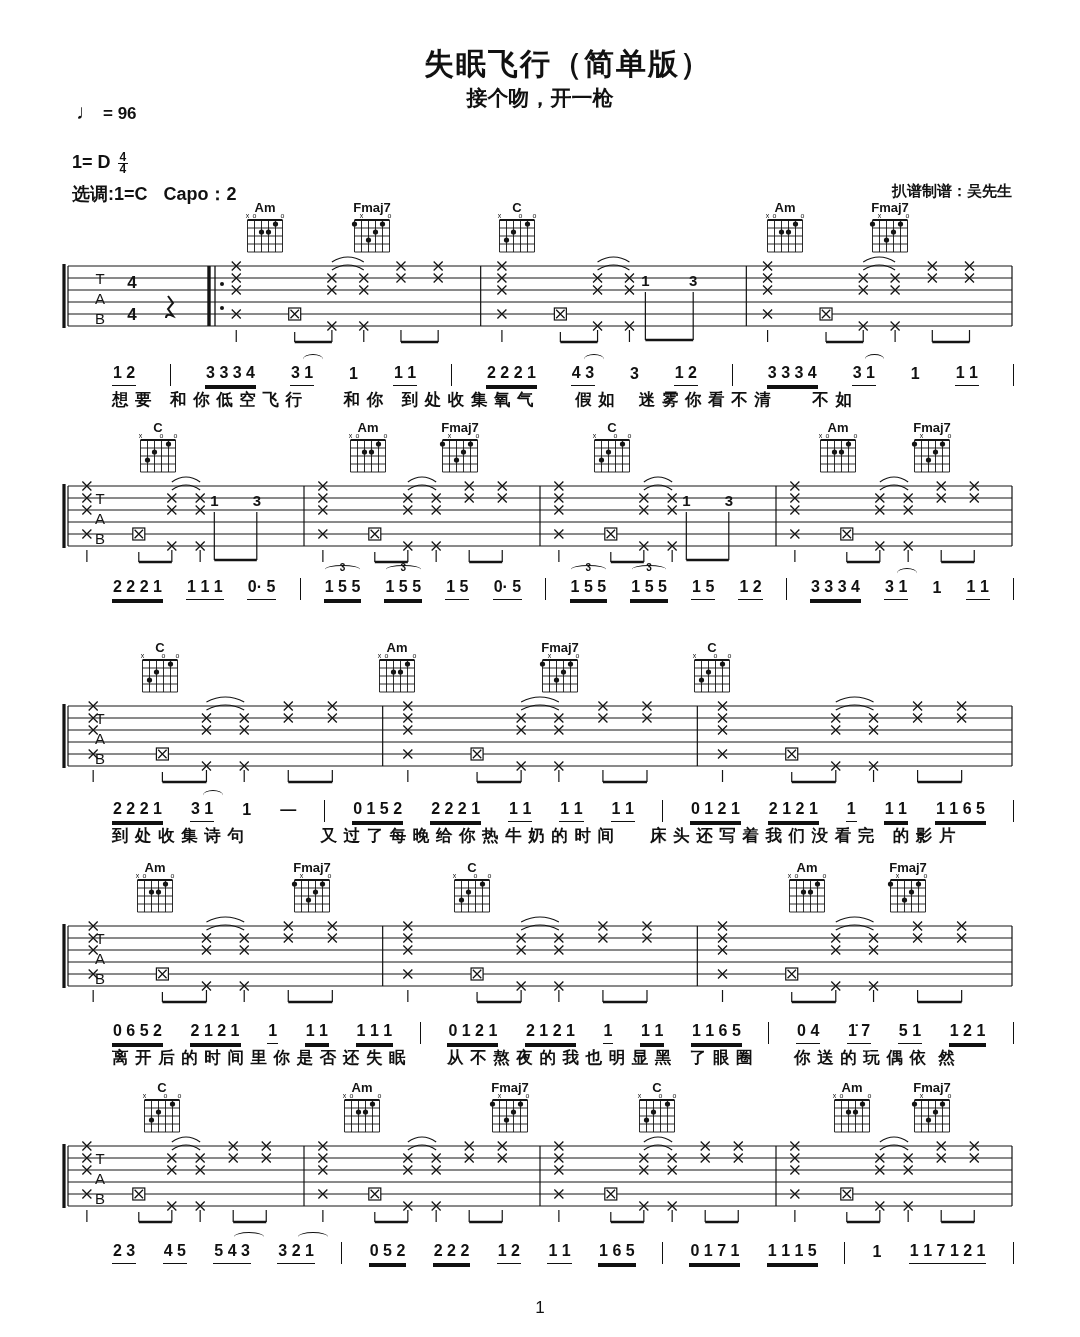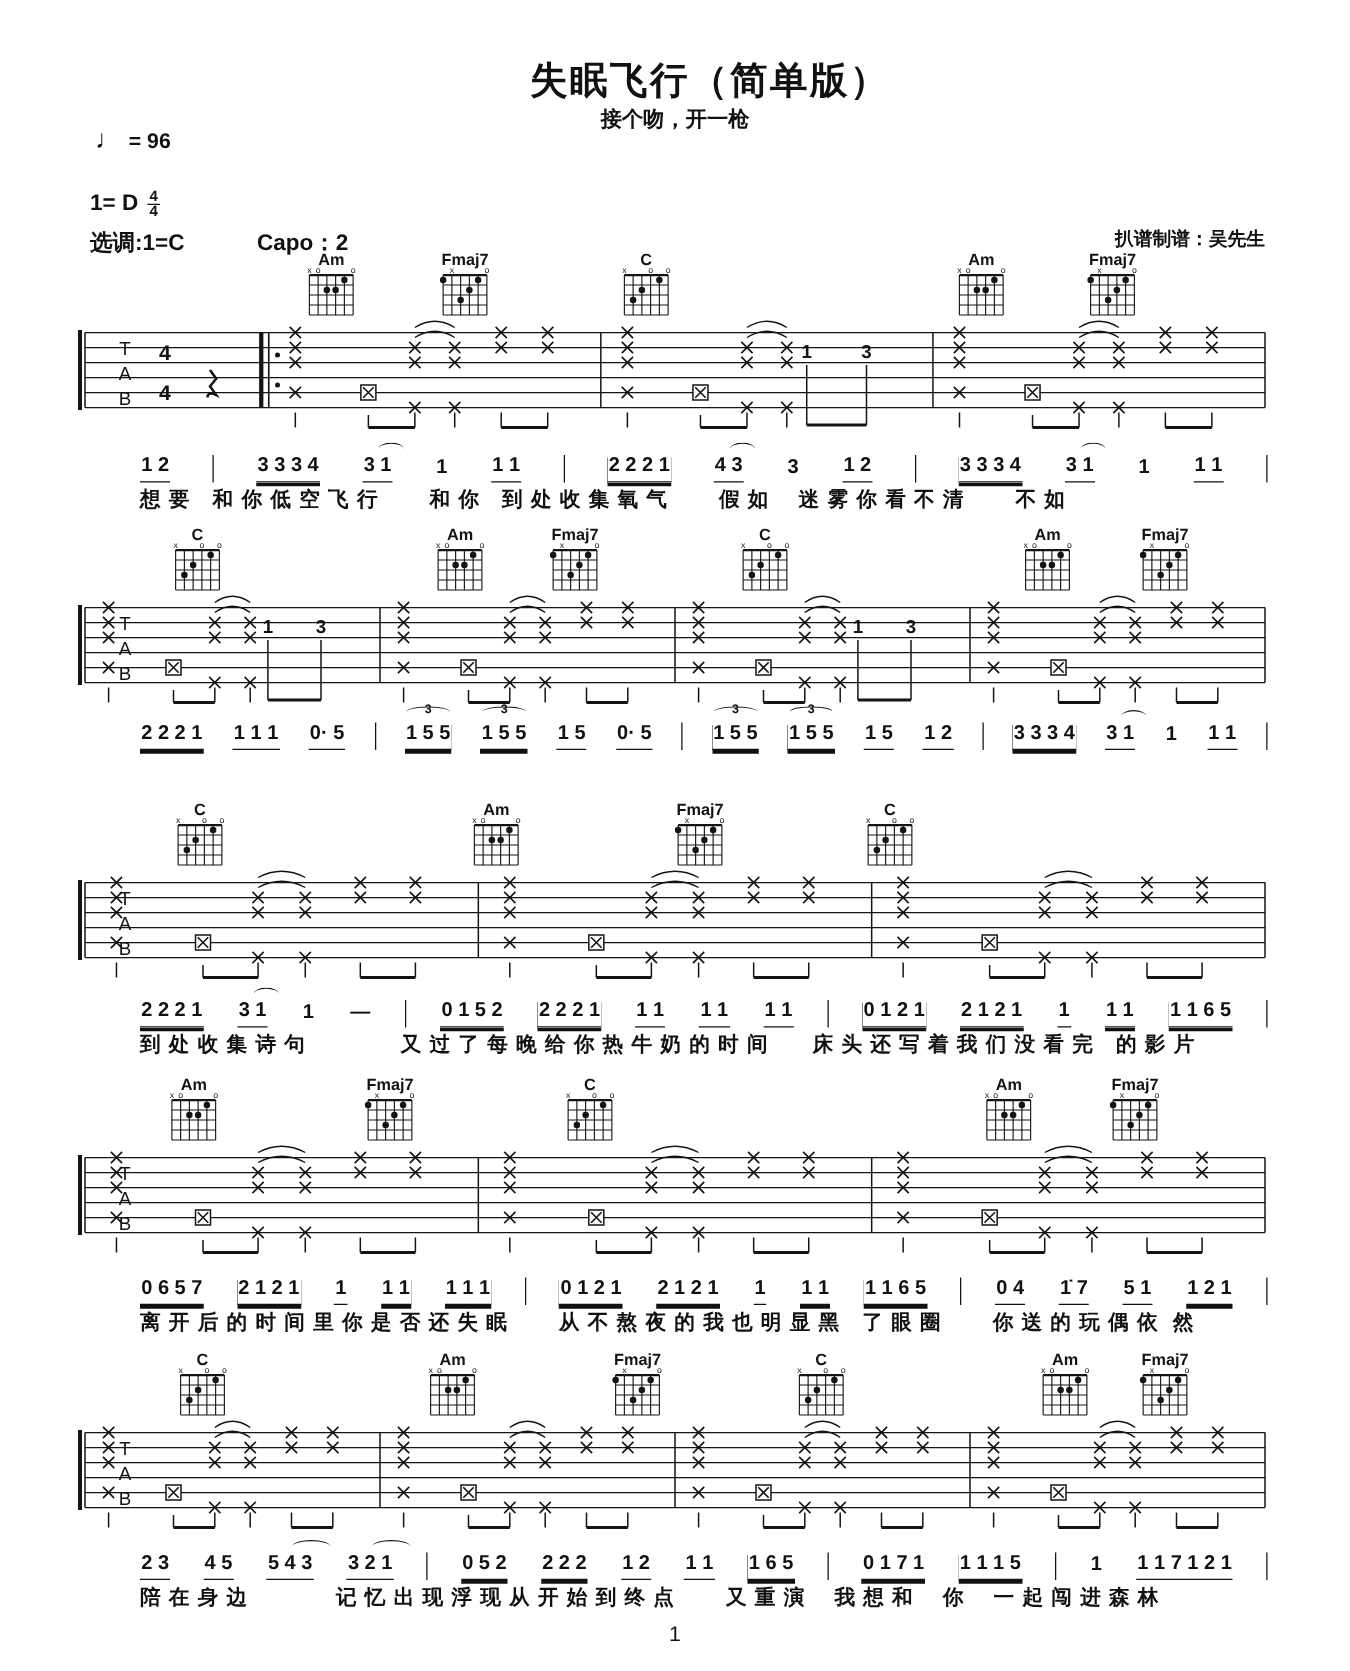--- a/index.html
+++ b/index.html
@@ -1,29 +1,29 @@
 <!DOCTYPE html>
 <html><head>
 <meta charset="utf-8">
 <style>
   html,body{margin:0;padding:0;background:#e8e8e8;}
   .page{position:relative;width:1080px;height:1337px;margin:0 auto;background:#fff;
         font-family:"Liberation Sans",sans-serif;color:#111;overflow:hidden;}
   .abs{position:absolute;}
   .title{top:44px;left:0;width:100%;text-align:center;font-size:30px;font-weight:bold;letter-spacing:2px;margin-left:28px;}
-  .subtitle{top:84px;left:0;width:100%;text-align:center;font-size:17px;font-weight:bold;}
+  .subtitle{top:84px;left:0;width:100%;text-align:center;font-size:21px;font-weight:bold;}
   .artists{top:112px;left:0;width:100%;text-align:center;font-size:21px;font-weight:bold;}
   .tempo{top:100px;left:76px;font-size:17px;font-weight:bold;}
   .tempo .note{font-size:21px;margin-right:6px;}
   .keyline{top:152px;left:72px;font-size:18px;font-weight:bold;}
   .frac{display:inline-block;vertical-align:middle;text-align:center;font-size:12px;line-height:11px;margin-left:7px;font-weight:bold;}
   .frac .tp{display:block;border-bottom:1.4px solid #111;padding:0 2px;}
   .frac .bt{display:block;padding:0 2px;}
   .tuningline{top:182px;left:72px;font-size:18px;font-weight:bold;}
-  .tuningline .capo{margin-left:58px;}
+  .tuningline .capo{margin-left:16px;}
   .credit{top:182px;left:0;width:1012px;text-align:right;font-size:15px;font-weight:bold;}
   .pagenum{top:1298px;left:0;width:100%;text-align:center;font-size:17px;}
   
   .mline{position:absolute;left:112px;width:902px;}
   .numrow{display:flex;justify-content:space-between;align-items:flex-end;position:relative;height:26px;}
   .grp{position:relative;display:inline-block;font-size:16px;font-weight:bold;white-space:pre;line-height:20px;padding:0 1px 2px 1px;}
   .u1{border-bottom:1.6px solid #111;}
   .u2{border-bottom:1.6px solid #111;box-shadow:0 3px 0 0 #111;}
   .bar{display:inline-block;width:0;border-left:1.6px solid #111;height:22px;align-self:flex-end;}
   .tiearc{position:absolute;top:-9px;left:55%;width:80%;height:9px;
@@ -1196,21 +1196,21 @@
           <span class="grp u2">2 1 2 1</span>
           <span class="grp u1">1</span>
           <span class="grp u2">1 1</span>
           <span class="grp u2">1 1 6 5</span>
           <span class="bar"></span>
         </div>
         <div class="lyr">到 处 收 集 诗 句　　　　 又 过 了 每 晚 给 你 热 牛 奶 的 时 间　　床 头 还 写 着 我 们 没 看 完　的 影 片</div>
       </div>
       <div class="mline" style="top: 1018px;">
         <div class="numrow">
-          <span class="grp u2">0 6 5 7</span>
+          <span class="grp u2">0 6 5 2</span>
           <span class="grp u2">2 1 2 1</span>
           <span class="grp u1">1</span>
           <span class="grp u2">1 1</span>
           <span class="grp u2">1 1 1</span>
           <span class="bar"></span>
           <span class="grp u2">0 1 2 1</span>
           <span class="grp u2">2 1 2 1</span>
           <span class="grp u1">1</span>
           <span class="grp u2">1 1</span>
           <span class="grp u2">1 1 6 5</span>
@@ -1236,18 +1236,17 @@
           <span class="grp u1">1 1</span>
           <span class="grp u2">1 6 5</span>
           <span class="bar"></span>
           <span class="grp u2">0 1 7 1</span>
           <span class="grp u2">1 1 1 5</span>
           <span class="bar"></span>
           <span class="grp">1</span>
           <span class="grp u1">1 1 7 1 2 1</span>
           <span class="bar"></span>
         </div>
-        <div class="lyr">陪 在 身 边　　　　记 忆 出 现 浮 现 从 开 始 到 终 点　　 又 重 演　 我 想 和　 你　 一 起 闯 进 森 林</div>
       </div>
     </div>
 
   <div class="abs pagenum">1</div>
 </div>
 
 </body></html>

